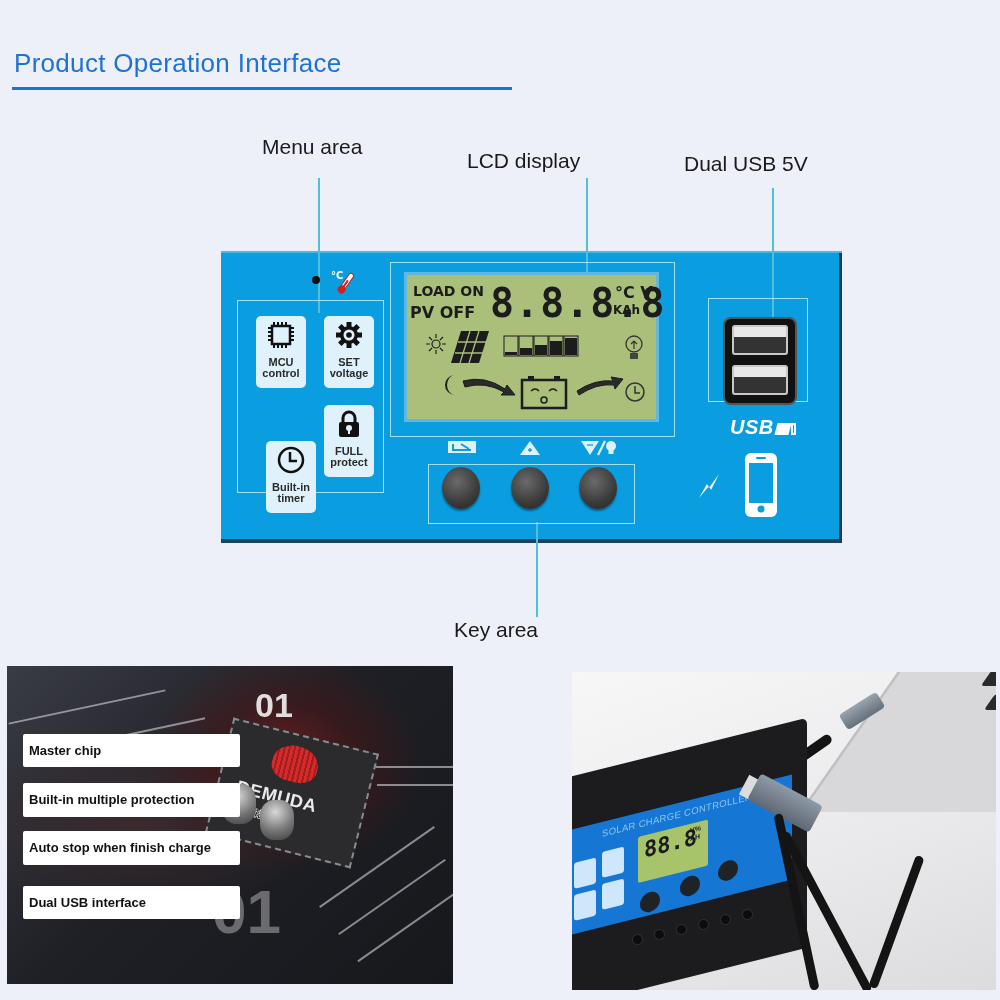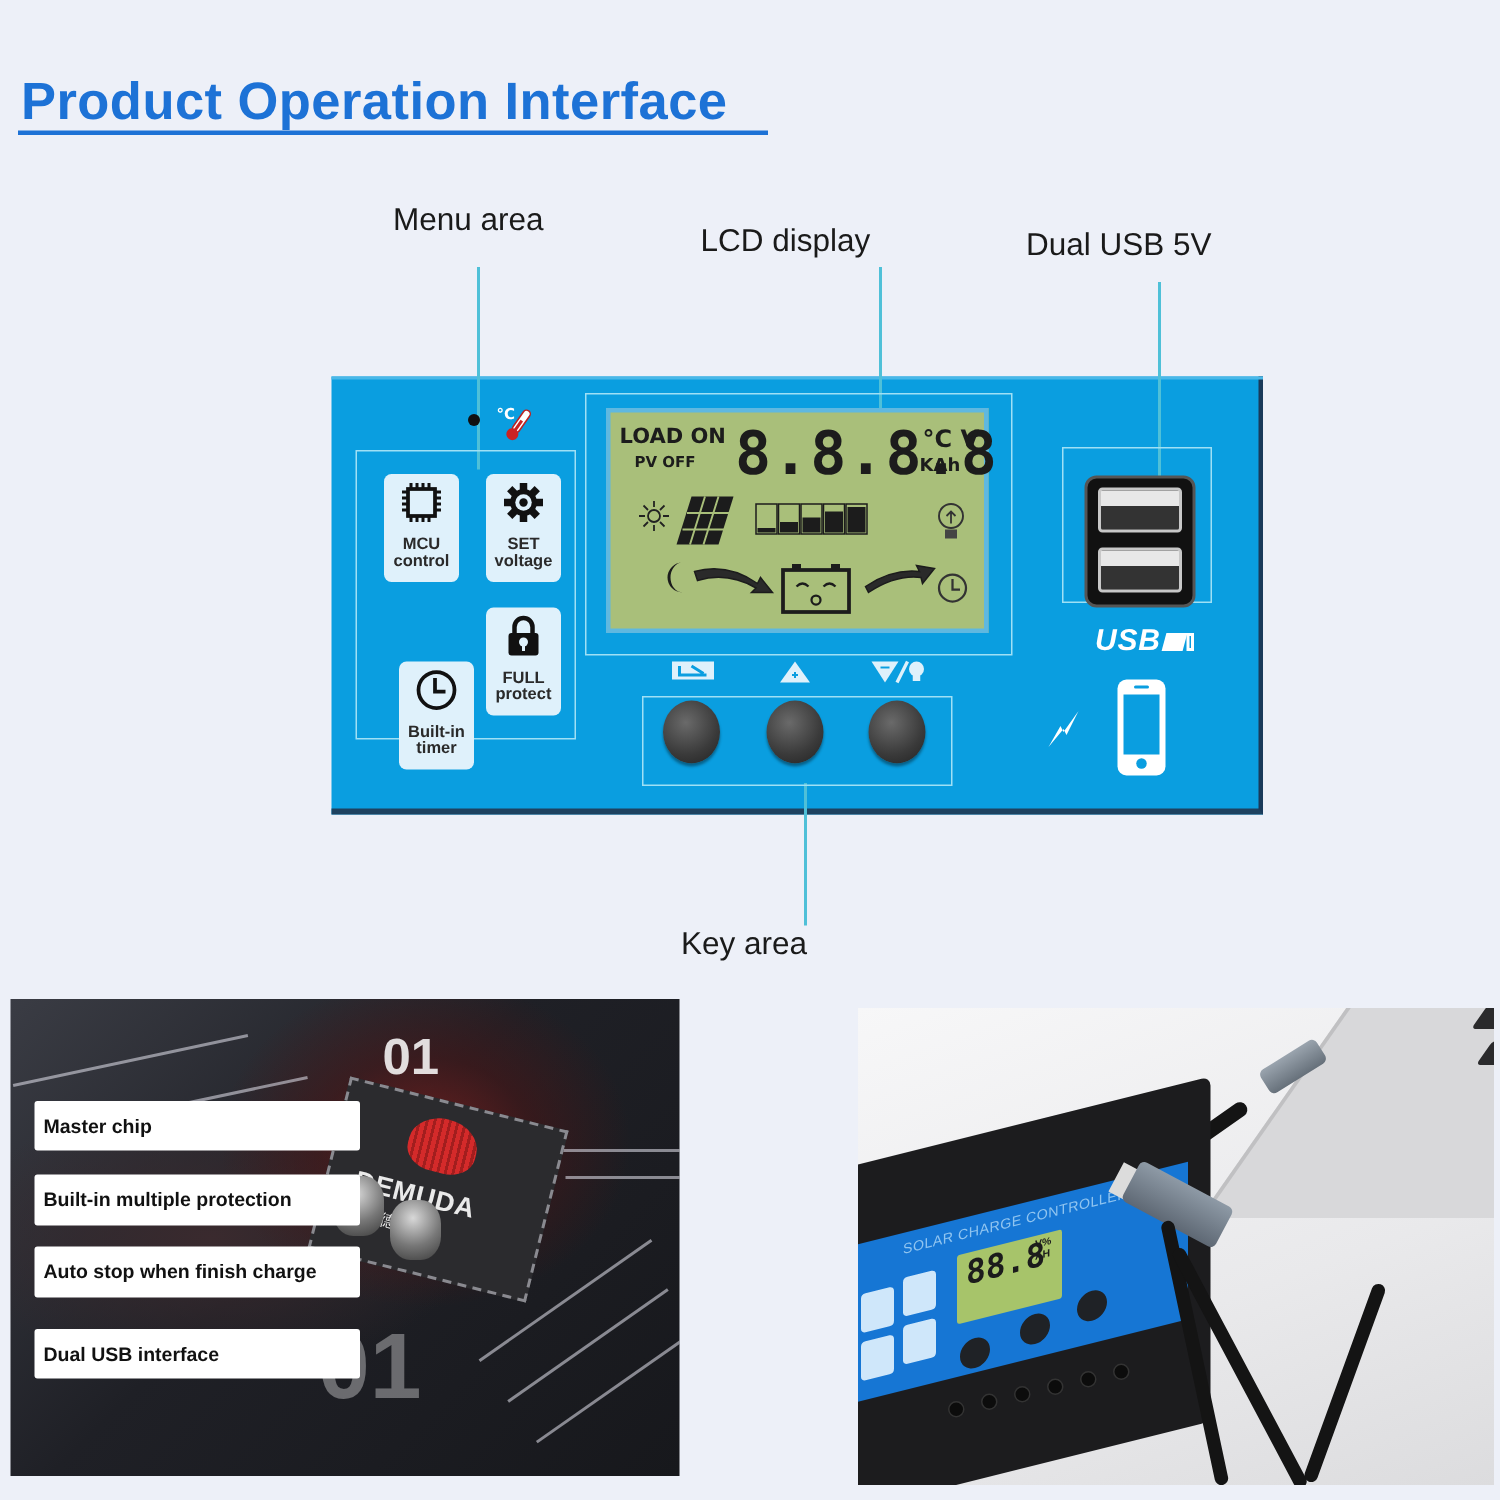--- a/index.html
+++ b/index.html
@@ -1,19 +1,19 @@
 <!DOCTYPE html>
 <html><head>
 <meta charset="utf-8">
 <style>
   * { box-sizing: border-box; margin: 0; padding: 0; }
   html, body { width: 1000px; height: 1000px; background: #edf0f8; overflow: hidden; font-family: "Liberation Sans", sans-serif; }
   .page { position: relative; width: 1000px; height: 1000px; background: #edf0f8; }
 
-  .title { position: absolute; left: 14px; top: 48px; font-size: 35px; color: #1d72d6; letter-spacing: 0.3px; font-weight: bold; }
+  .title { position: absolute; left: 14px; top: 48px; font-size: 26px; color: #1d72d6; letter-spacing: 0.3px; }
   .title-underline { position: absolute; left: 12px; top: 87px; width: 500px; height: 3px; background: #1d72d6; }
 
   .callout { position: absolute; font-size: 21px; color: #1a1a1a; }
   .leader { position: absolute; width: 1.5px; background: #4fc0d8; }
 
   .panel { position: absolute; left: 221px; top: 251px; width: 621px; height: 292px; background: #0a9ee0; border-right: 3px solid #1a3a5a; border-bottom: 4px solid #1e4260; }
   .panel-topline { position: absolute; left: 221px; top: 251px; width: 621px; height: 2px; background: #4ab8e8; }
 
   .menu-frame { position: absolute; left: 237px; top: 300px; width: 147px; height: 193px; border: 1.5px solid #9fe0f5; }
   .menu-tile { position: absolute; width: 50px; height: 72px; background: #dff1fb; border-radius: 5px; display: flex; flex-direction: column; align-items: center; padding-top: 4px; }
@@ -169,21 +169,21 @@
         <circle cx="15" cy="19" r="3" fill="#dff1fb"></circle>
         <rect x="14" y="20" width="2" height="5" fill="#dff1fb"></rect>
       </svg>
     </span>
     <span class="lbl"><span>FULL</span><br><span>protect</span></span>
   </div>
 
   <div class="lcd-frame"></div>
   <div class="lcd">
     <span class="t" style="left:6px; top:8px; font-size:14px;">LOAD ON</span>
-    <span class="t" style="left:16px; top:28px; font-size:10px;">PV OFF</span>
+    <span class="t" style="left:3px; top:28px; font-size:16px;">PV OFF</span>
     <span class="seg">8.8.8.8</span>
     <span class="t" style="left:208px; top:8px; font-size:16px;text-align:center;">°C V</span>
     <span class="t" style="left:206px; top:28px; font-size:12px;">KAh</span>
 
     <span style="position:absolute; left:18px; top:58px;">
       <svg width="22" height="22" viewBox="0 0 22 22">
           <g stroke="#222" stroke-width="1.2" fill="none">
             <circle cx="11" cy="11" r="4"></circle>
             <path d="M11 1v4M11 17v4M1 11h4M17 11h4M4 4l3 3M15 15l3 3M4 18l3-3M15 7l3-3"></path>
           </g>

